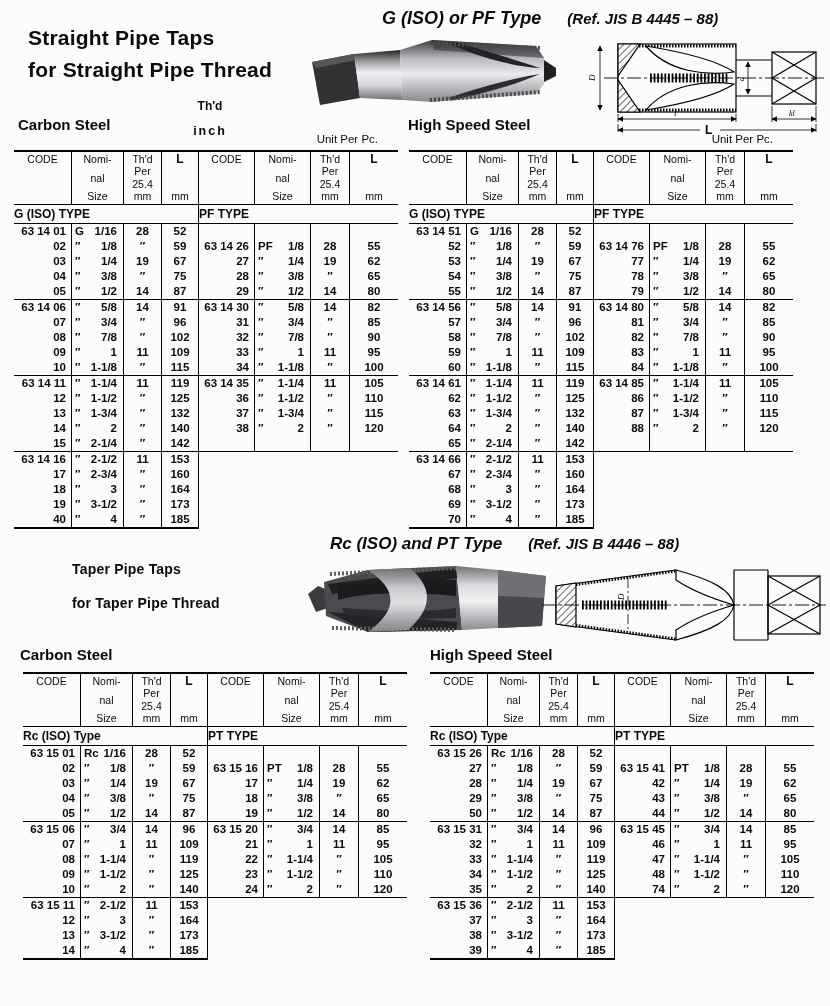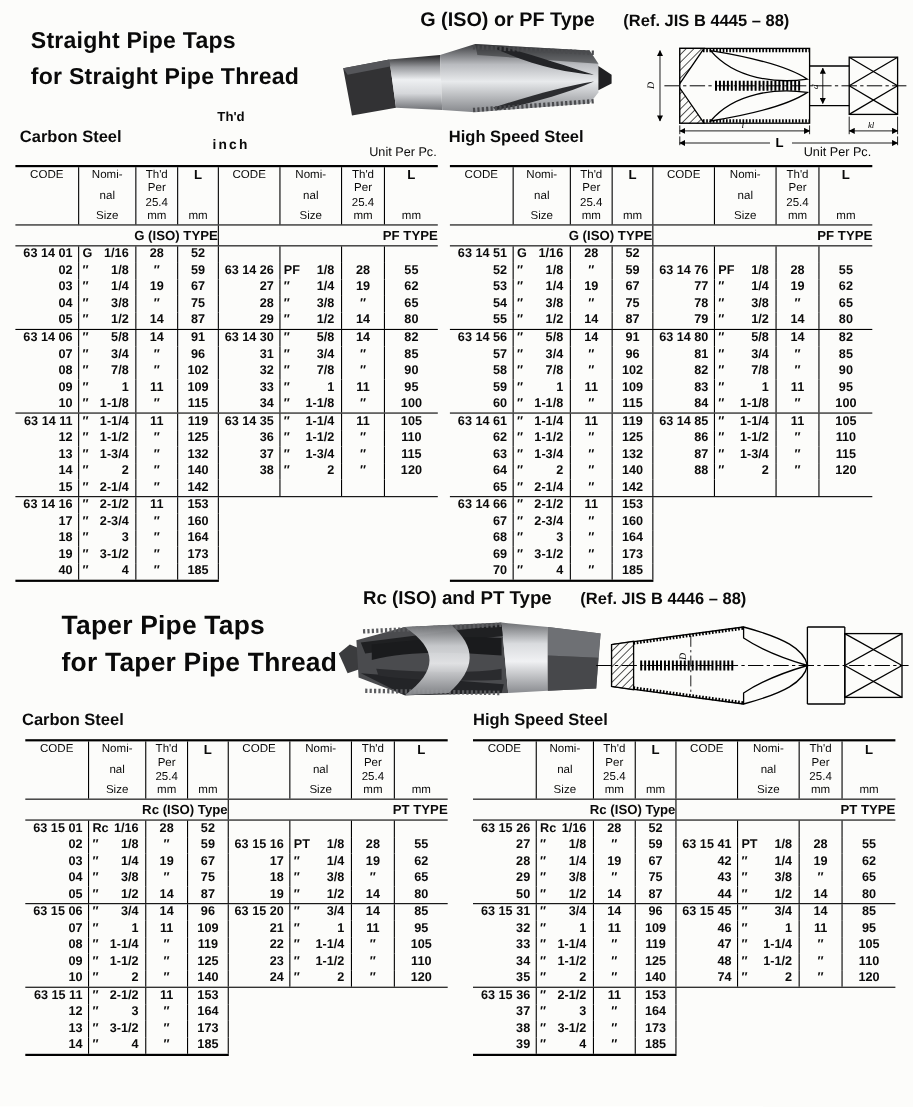--- a/index.html
+++ b/index.html
@@ -2,43 +2,43 @@
 <html><head>
 <meta charset="utf-8">
 <style>
   *{margin:0;padding:0;box-sizing:border-box}
   html,body{background:#fff}
   .page{position:relative;width:830px;height:1006px;background:#fcfcfa;font-family:"Liberation Sans",sans-serif;color:#0a0a0a;overflow:hidden}
 
   .sec-title{position:absolute;font-weight:bold;letter-spacing:.2px}
   .sec-title .tl{white-space:nowrap}
   .t-straight{left:28px;top:22px;font-size:21px;line-height:32px}
-  .t-taper{left:56px;top:552px;font-size:24px;line-height:34px}
-
-  .type-hdr{position:absolute;font-weight:bold;white-space:nowrap}
+  .t-taper{left:72px;top:552px;font-size:14px;line-height:34px}
+
+  .type-hdr{position:absolute;font-weight:bold;font-style:italic;white-space:nowrap}
   .th-straight{left:382px;top:8px;font-size:18px}
   .th-taper{left:330px;top:534px;font-size:17px}
   .type-hdr .ref{font-size:15px;margin-left:26px}
 
   .steel-label{position:absolute;font-weight:bold;font-size:15px;white-space:nowrap}
   .thd-note{position:absolute;left:182px;top:94px;width:56px;text-align:center;font-weight:bold;font-size:12px;line-height:25px}
   .thd-note .inch{letter-spacing:2px;font-size:12.5px}
 
   .art{position:absolute}
 
   .tslot{position:absolute;width:384px}
-  .unit-label{position:absolute;top:-17px;right:1px;font-size:11.5px;white-space:nowrap}
+  .unit-label{position:absolute;top:-17px;right:20px;font-size:11.5px;white-space:nowrap}
   .ttable{position:relative;border-top:2px solid #000;width:384px}
   .trow{display:grid;grid-template-columns:58px 52px 38px 37px 56px 56px 39px 48px}
   .thead{height:52px;align-items:stretch}
   .hcell{display:flex;flex-direction:column;justify-content:space-between;align-items:center;font-size:10.5px;line-height:11px;padding:2px 0}
   .hline{white-space:nowrap}
   .hbig{font-size:12px;font-weight:bold}
   .typerow{display:grid;grid-template-columns:185px 199px;border-top:1.5px solid #000}
-  .tycell{height:18px;line-height:18px;text-align:right;font-weight:bold;font-size:12px;white-space:nowrap}
+  .tycell{height:18px;line-height:18px;text-align:left;font-weight:bold;font-size:12px;white-space:nowrap}
   .tgroup{border-top:1.5px solid #000}
   .drow{height:15px}
   .dcell{font-size:11.5px;font-weight:bold;line-height:15px;white-space:nowrap}
   .code{text-align:right;padding-right:5px}
   .size{display:flex}
   .pfx{width:15px;padding-left:3px;text-align:left}
   .val{flex:1;text-align:right;padding-right:6px}
   .mid{text-align:center}
   .cl{border-right:1px solid #000}
   .bottom-rule{width:185px;height:0;border-top:2px solid #000}

